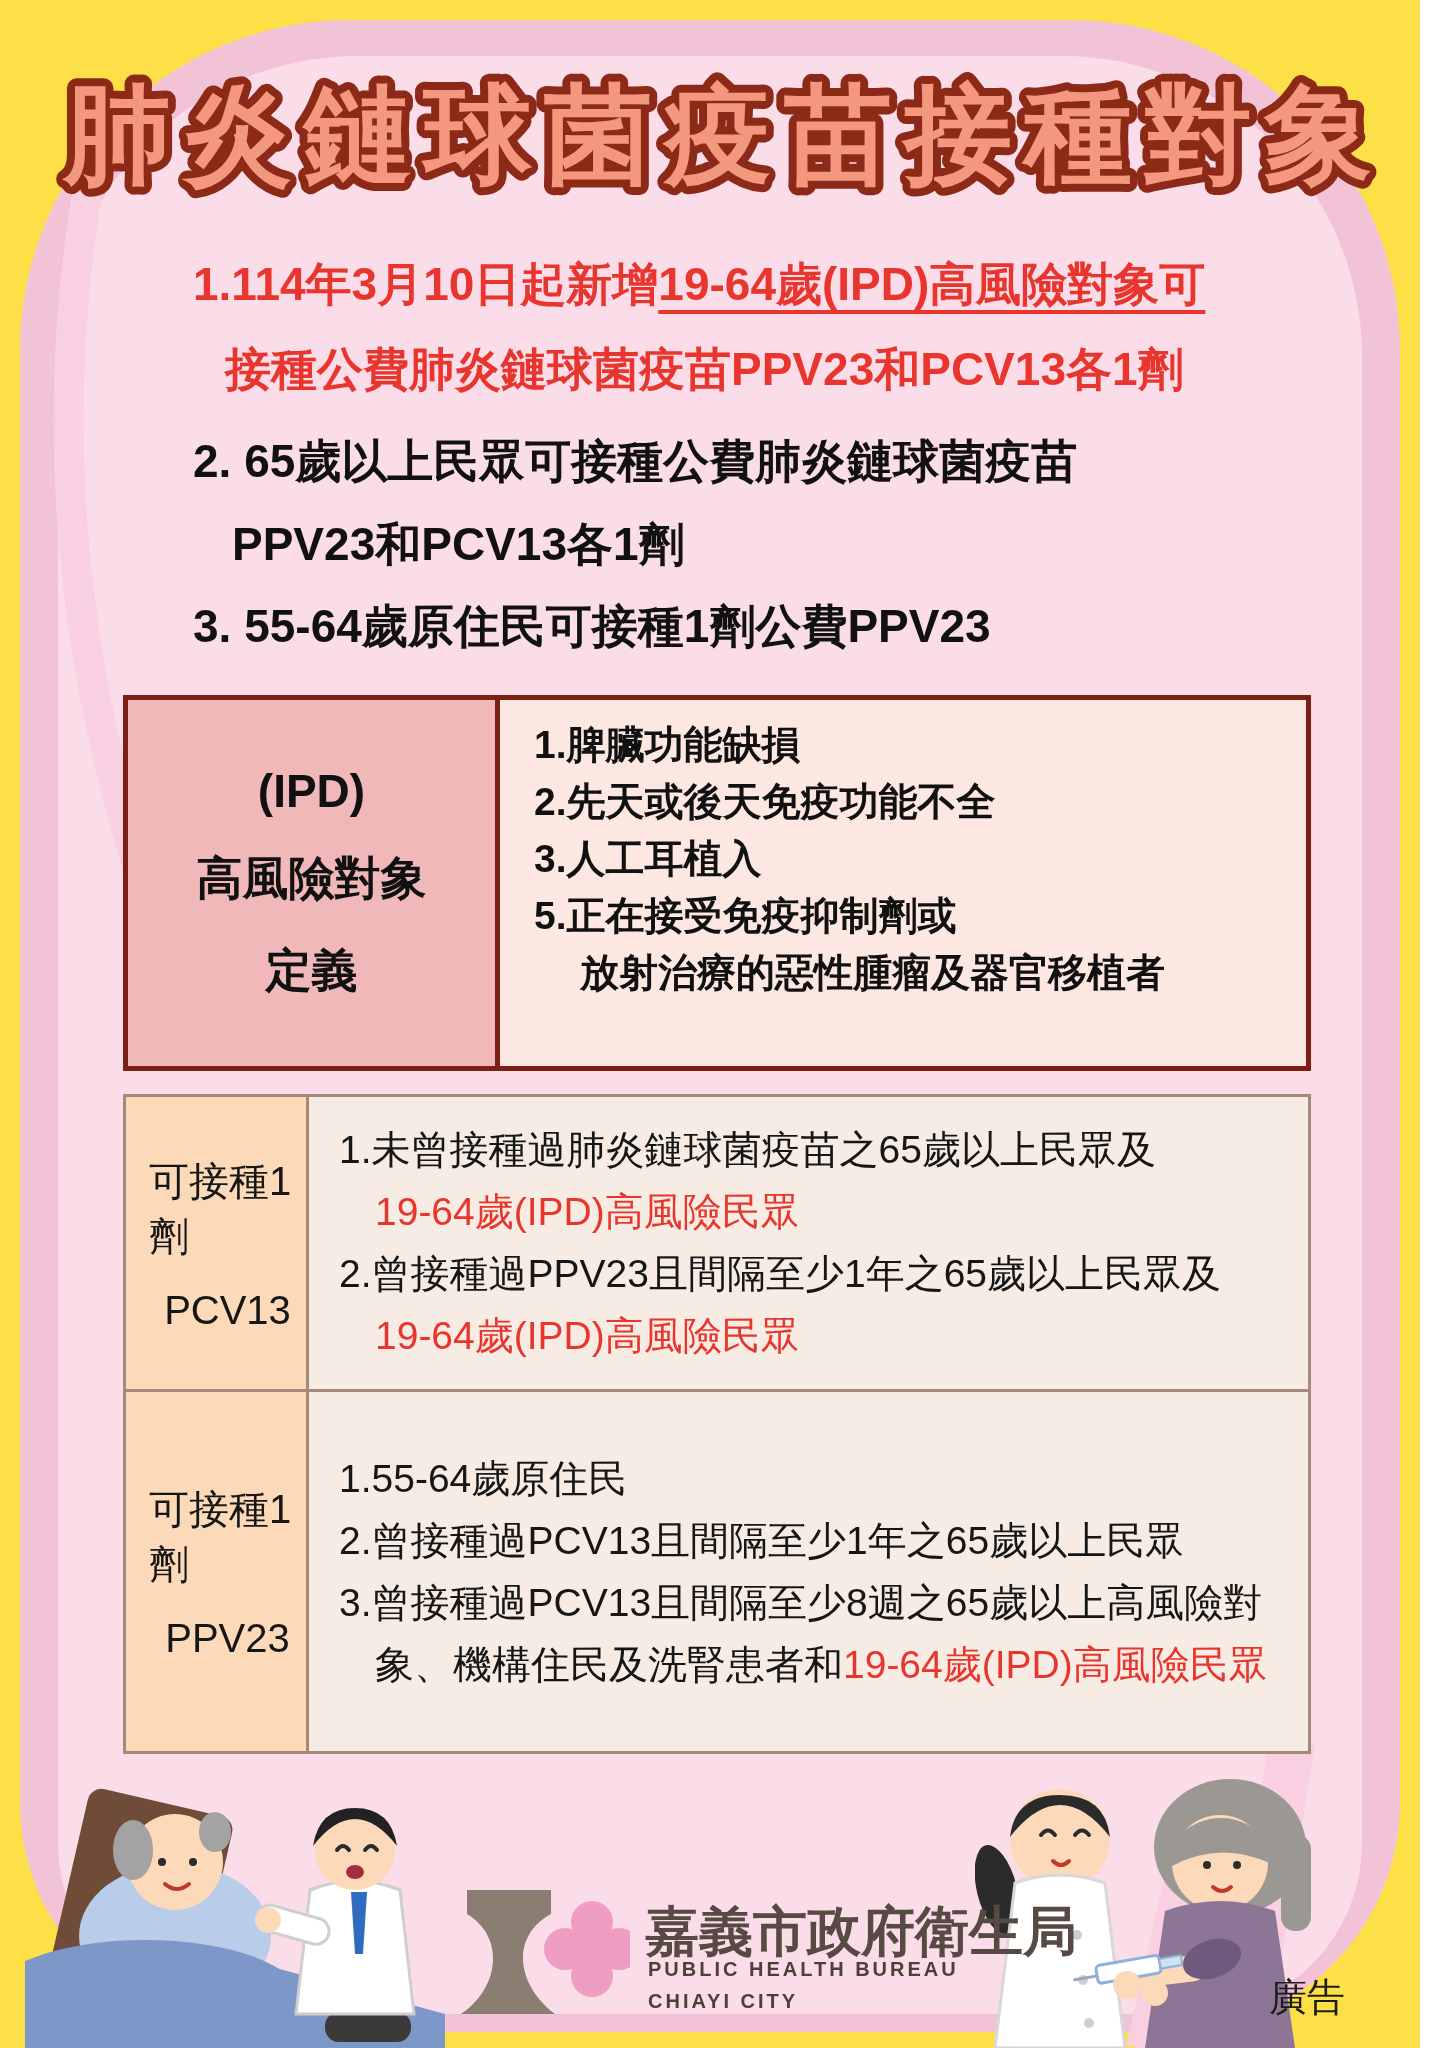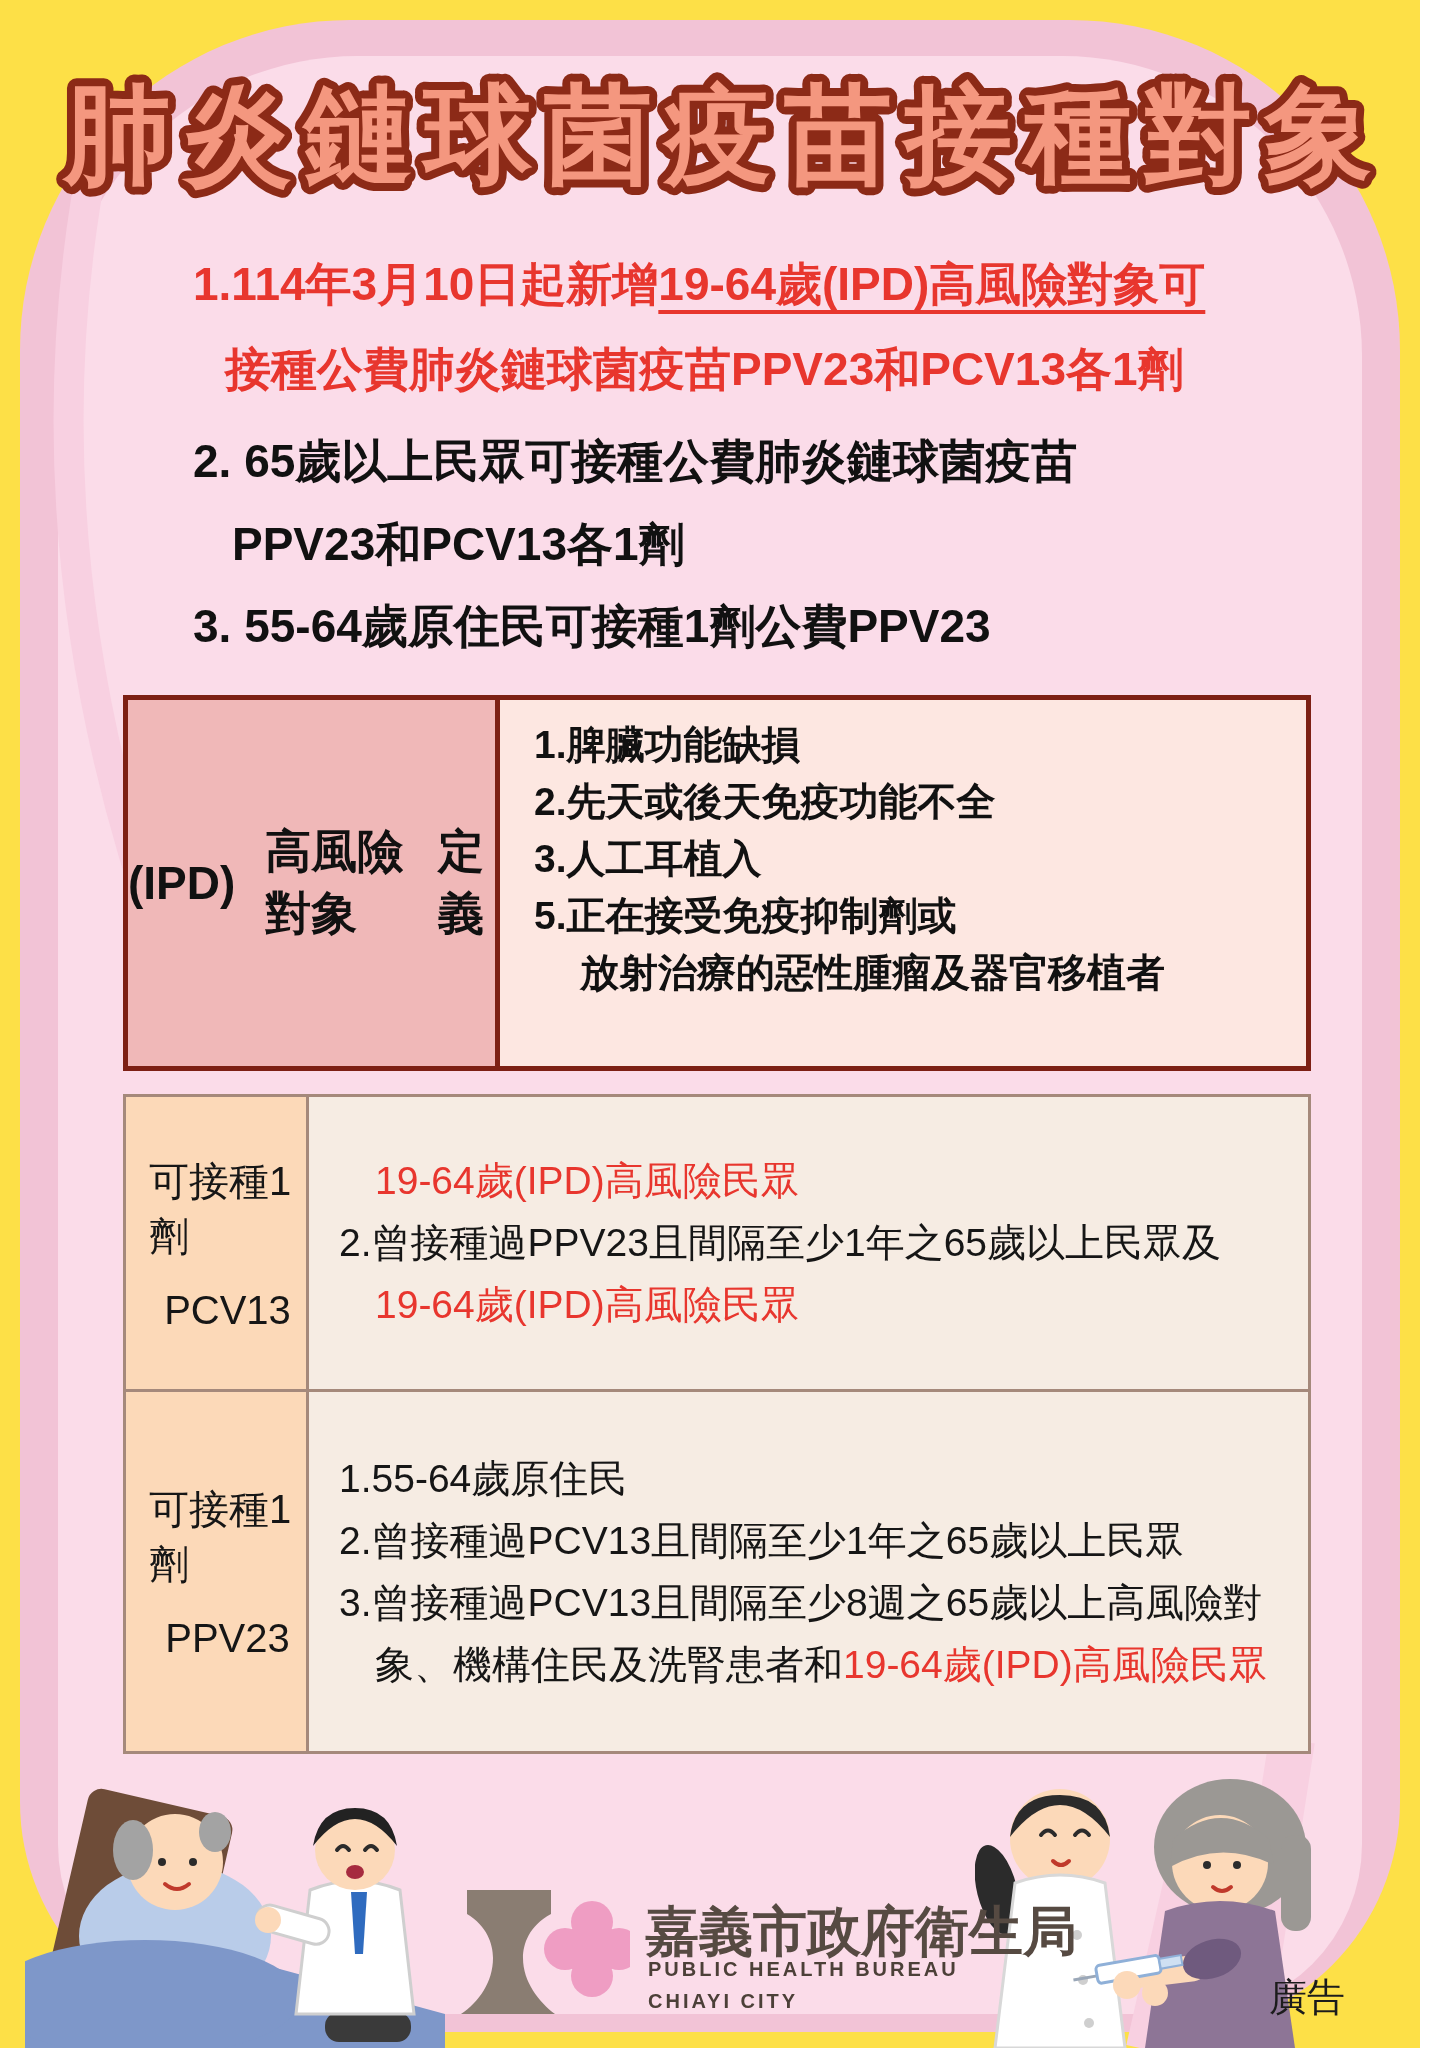--- a/index.html
+++ b/index.html
@@ -18,21 +18,21 @@
 
   
   .pline { position:absolute; font-weight:bold; font-size:46px; line-height:1.15; color:#111; white-space:nowrap; }
   .red   { color:#e8362e; }
   .u     { text-decoration:underline; text-decoration-thickness:4px; text-underline-offset:10px; }
 
   
   .ipd-table { position:absolute; left:123px; top:695px; width:1188px; height:376px;
                border:5px solid #7d2014; box-sizing:border-box; display:flex; }
   .ipd-head  { width:372px; flex:0 0 372px; background:#f0b8b8; border-right:5px solid #7d2014;
-               box-sizing:border-box; display:flex; justify-content:center;
+               box-sizing:border-box; display:flex; flex-direction:column; justify-content:center;
                align-items:center; gap:30px; font-weight:bold; font-size:46px; color:#111; }
   .ipd-body  { flex:1; background:#fde7e1; padding:16px 0 10px 34px; box-sizing:border-box;
                font-weight:bold; font-size:39px; line-height:57px; color:#111; }
   .ipd-item.cont { padding-left:46px; }
 
   
   .vx-table { position:absolute; left:123px; top:1094px; width:1188px; height:660px;
               border:3px solid #a5897b; box-sizing:border-box; display:flex; flex-direction:column;
               background:#f6ece3; }
   .vx-row   { display:flex; min-height:0; }
@@ -93,20 +93,21 @@
     </div>
   </div>
 
   <div class="vx-table">
     <div class="vx-row r1">
       <div class="vx-label">
         <div>可接種1劑</div>
         <div>PCV13</div>
       </div>
       <div class="vx-body">
+        <div class="vx-line">1.未曾接種過肺炎鏈球菌疫苗之65歲以上民眾及</div>
         <div class="vx-line ind red">19-64歲(IPD)高風險民眾</div>
         <div class="vx-line">2.曾接種過PPV23且間隔至少1年之65歲以上民眾及</div>
         <div class="vx-line ind red">19-64歲(IPD)高風險民眾</div>
       </div>
     </div>
     <div class="vx-row r2">
       <div class="vx-label">
         <div>可接種1劑</div>
         <div>PPV23</div>
       </div>

